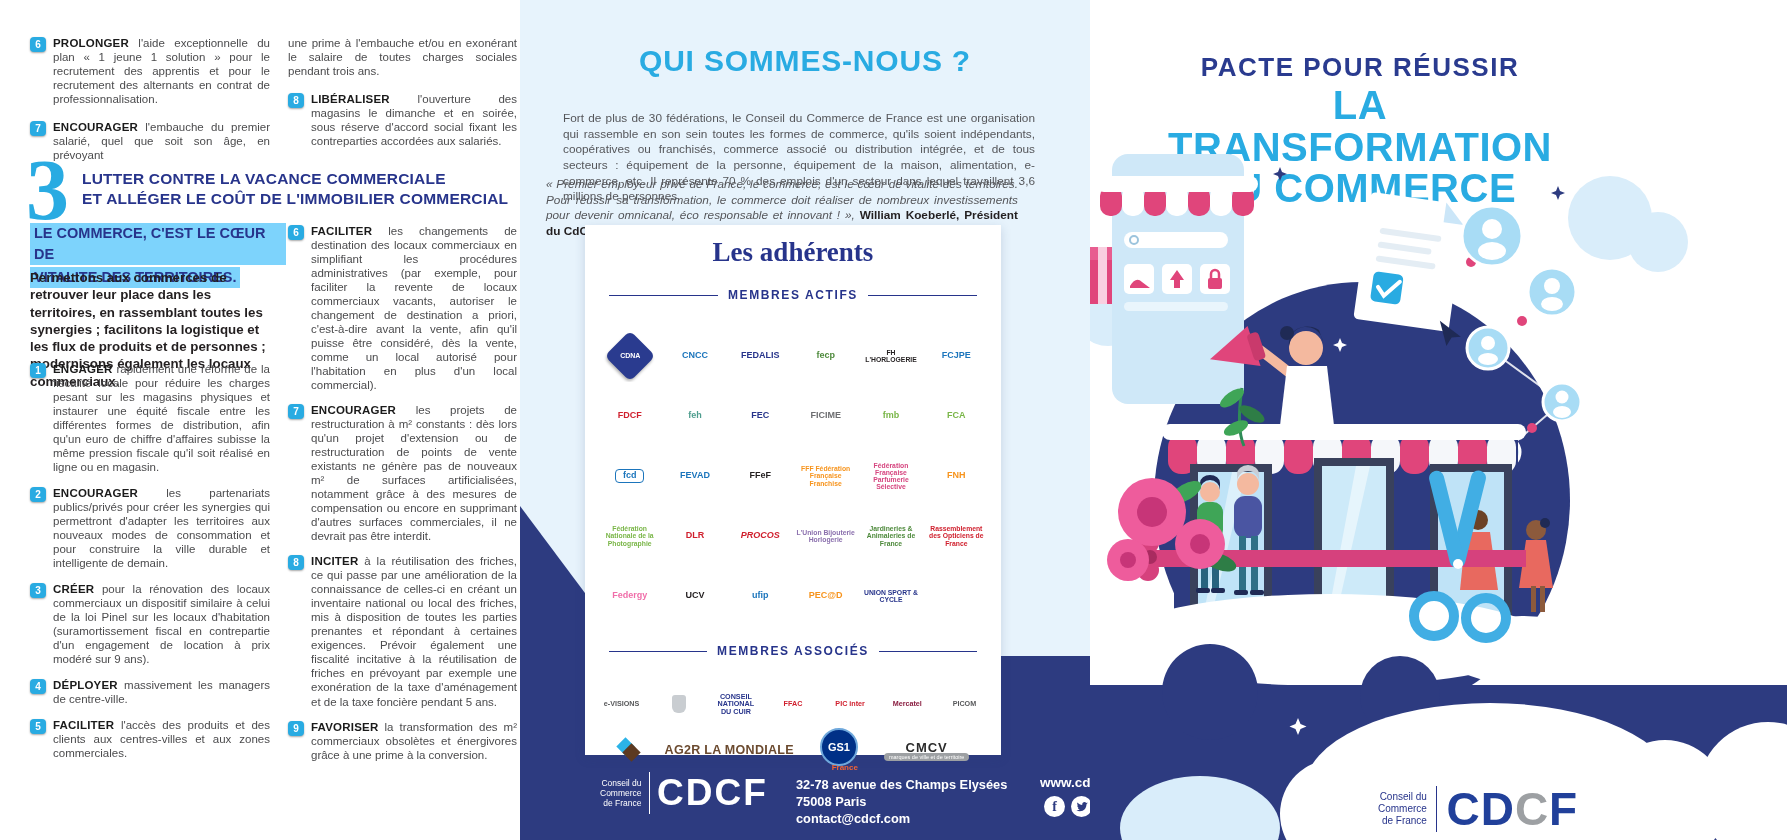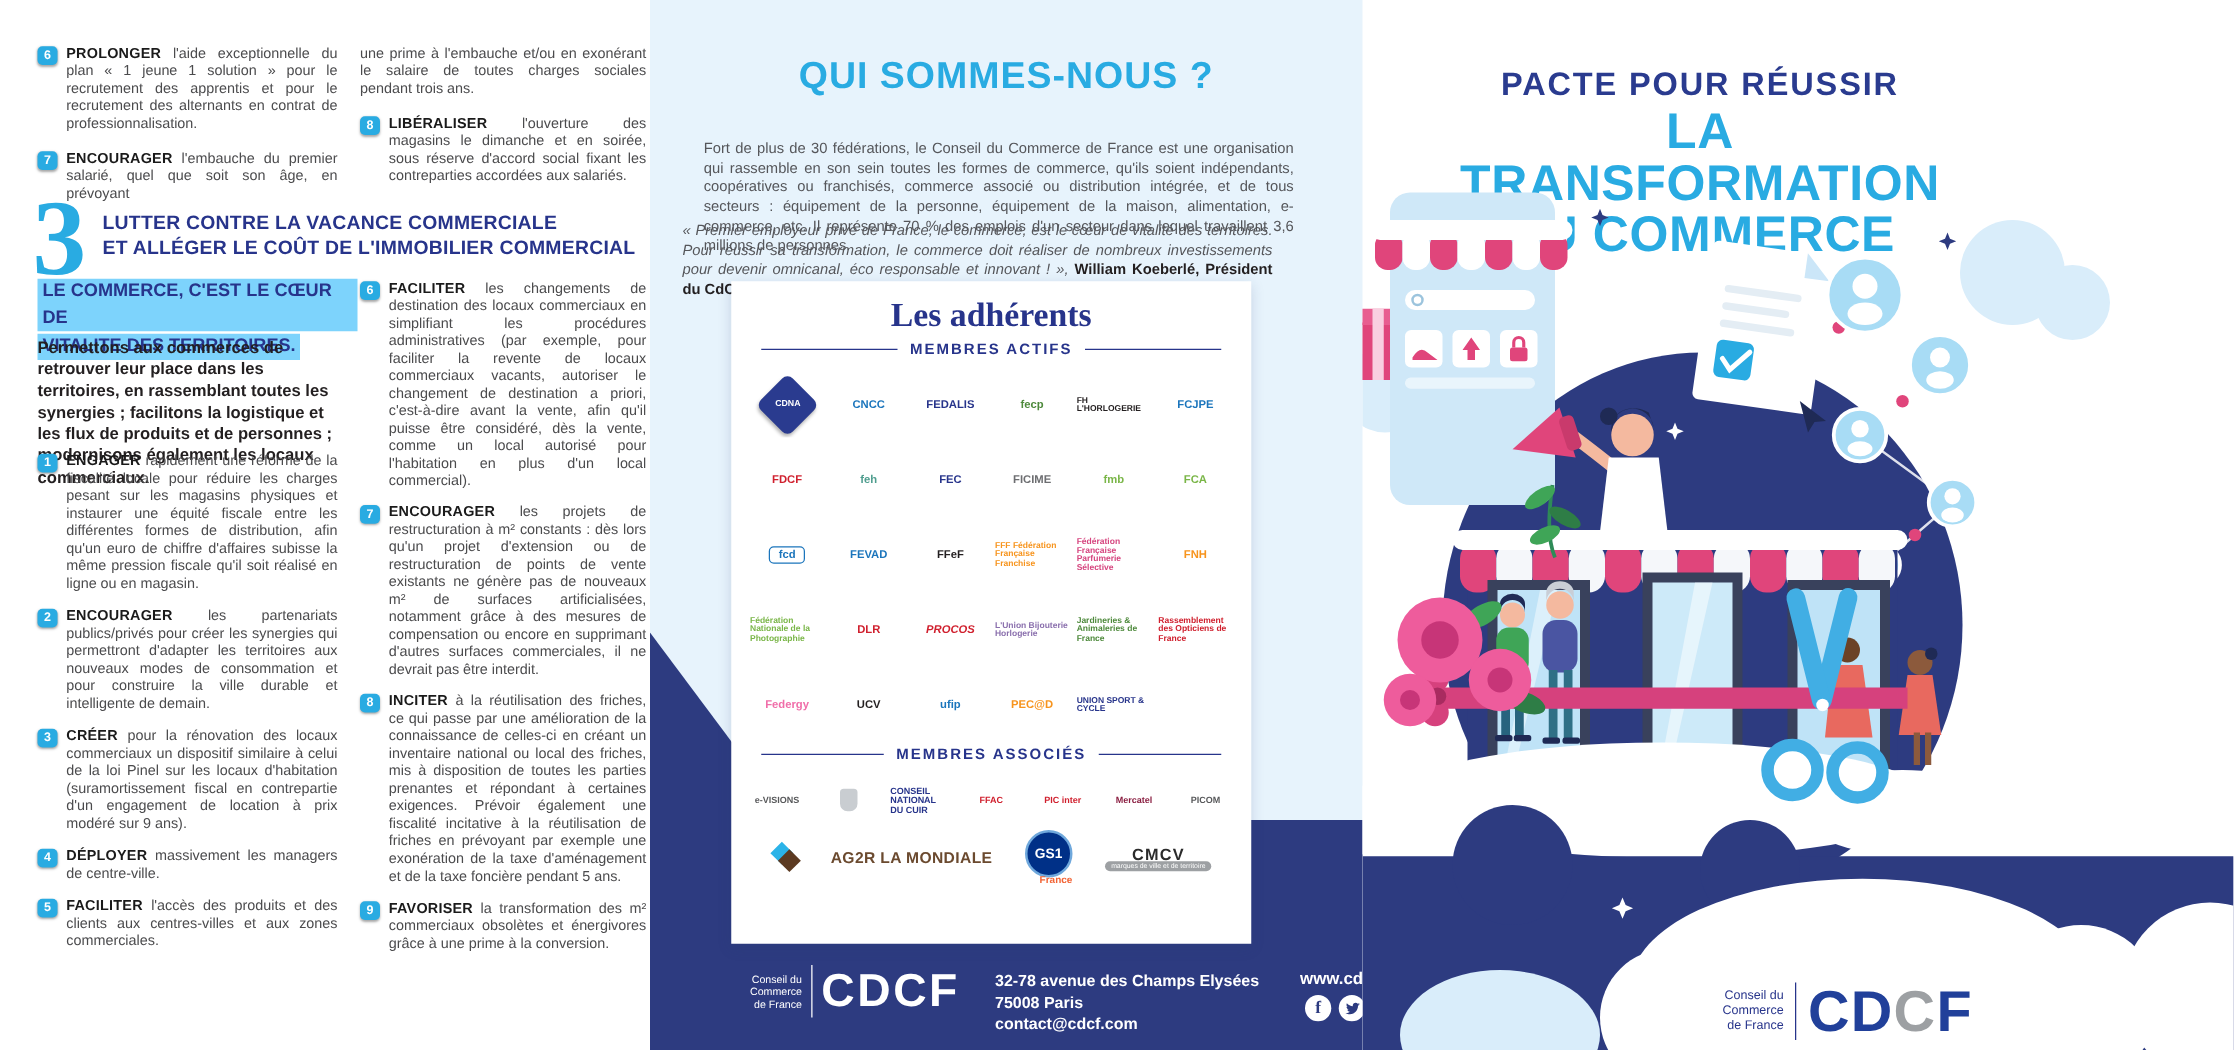--- a/index.html
+++ b/index.html
@@ -38,26 +38,26 @@
   #mid-quote{position:absolute;left:546px;top:177px;width:472px;font-size:11.8px;line-height:1.33;
              color:#55565A;text-align:justify;margin:0}
   #mid-quote i{font-style:italic}
   #mid-quote b{color:#231F20;font-style:normal;font-weight:800}
 
   #adh{position:absolute;left:585px;top:225px;width:416px;height:530px;background:#fff;
        box-shadow:0 3px 10px rgba(40,60,110,.18)}
   .serif-title{font-family:"Liberation Serif",serif;font-weight:700;color:#27348B;text-align:center}
   #adh-title{font-size:27px;margin:12px 0 4px}
   #part-title{font-size:23px;margin:8px 0 4px}
-  .divider{display:flex;align-items:center;gap:10px;margin:4px 24px}
+  .divider{display:flex;align-items:center;gap:10px;margin:20px 24px}
   .divider .ln{flex:1;height:1px;background:#27348B}
   .divider .dl{font-size:12px;font-weight:700;color:#27348B;letter-spacing:1.6px}
   .lgrid{display:grid;grid-template-columns:repeat(6,1fr);row-gap:8px;column-gap:4px;padding:8px 14px 2px}
   .lg{height:50px;display:flex;flex-direction:column;align-items:center;justify-content:center;
-      text-align:left;font-weight:800;font-size:9px;line-height:1.06;padding:1px;overflow:hidden;word-break:break-word}
+      text-align:center;font-weight:800;font-size:9px;line-height:1.06;padding:1px;overflow:hidden;word-break:break-word}
   .lrow{display:flex;justify-content:center;align-items:center;gap:8px;padding:6px 12px 0}
   .lrow .lg{width:48px;height:38px;font-size:7.2px}
   .sm{font-size:6.8px}
   .it{font-style:italic}
   .c-blue2{color:#1B75BC}.c-navy{color:#27348B}.c-green{color:#7AB648}.c-green2{color:#4E8A3C}
   .c-black{color:#231F20}.c-red{color:#D0202E}.c-teal{color:#4E9D8E}.c-steel{color:#6D6E71}
   .c-orange{color:#F7941D}.c-pink{color:#D6457F}.c-purple{color:#8A6FAD}.c-pinklight{color:#F06EA9}
   .c-dark{color:#58595B}.c-maroon{color:#8A1E41}
   .cdna-box{width:36px;height:36px;background:#2A3B8F;border-radius:6px;transform:rotate(45deg);
             display:flex;align-items:center;justify-content:center;box-shadow:1px 2px 3px rgba(0,0,0,.3)}

